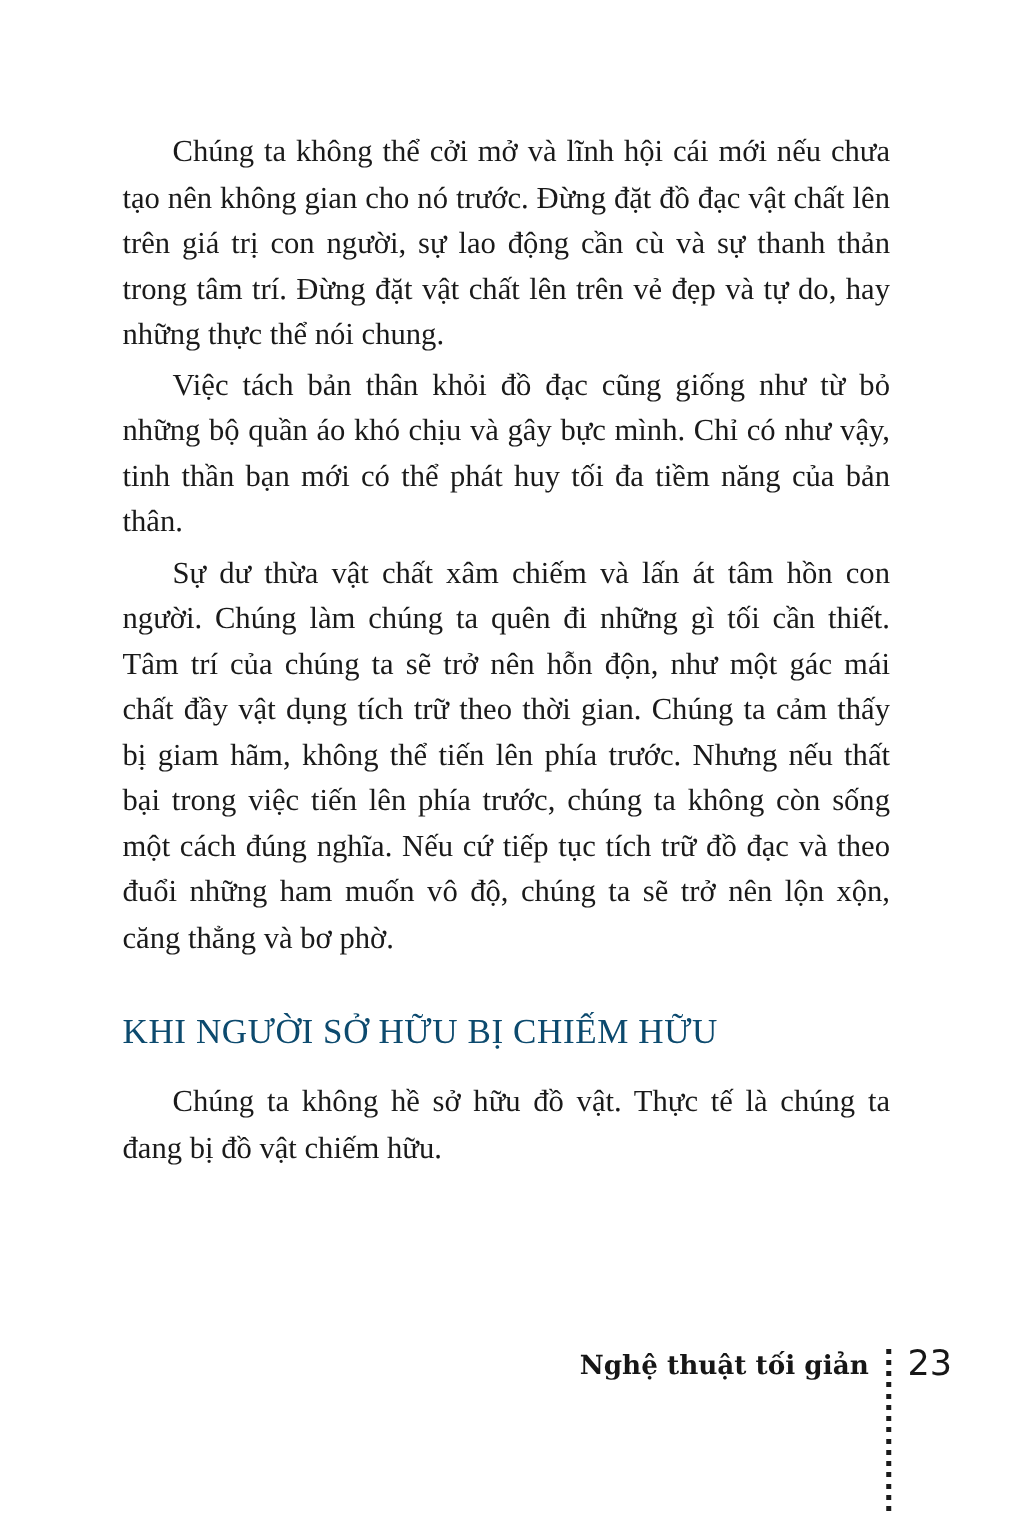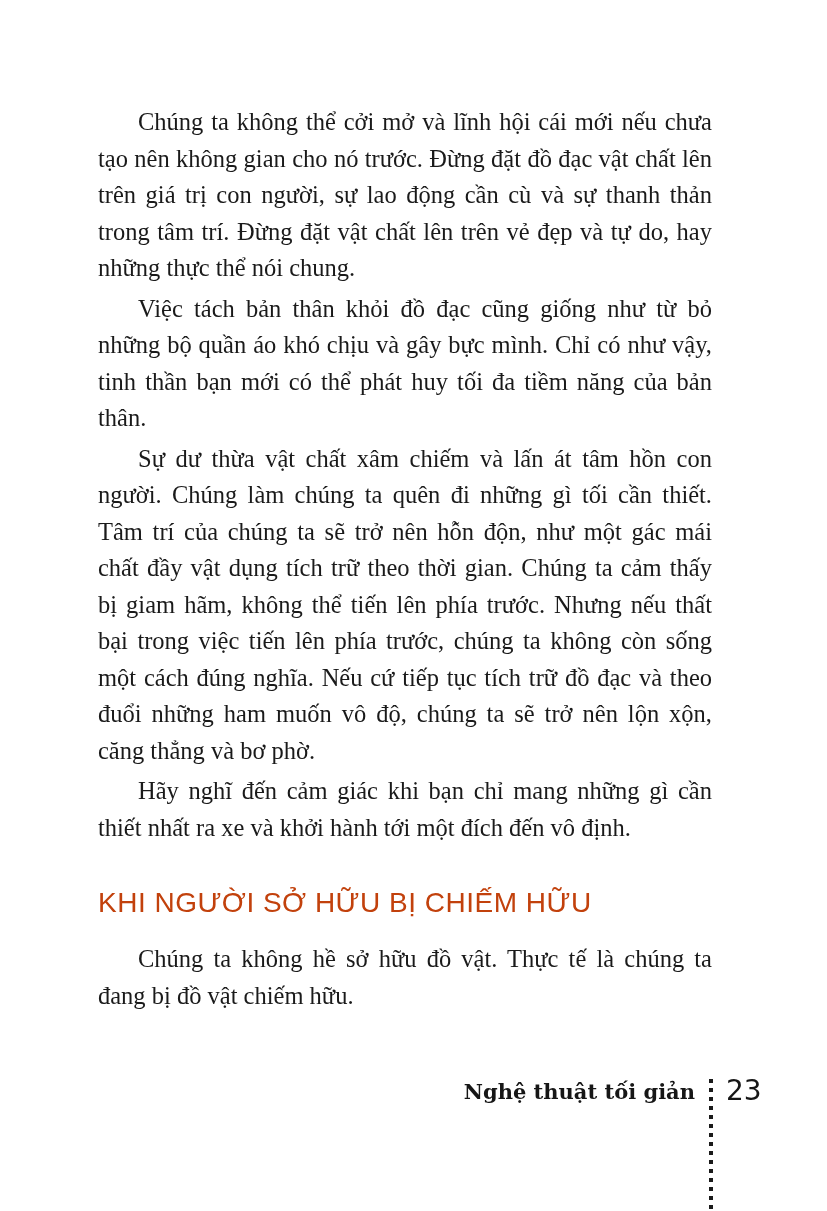--- a/index.html
+++ b/index.html
@@ -28,25 +28,25 @@
   .text-block p {
     font-family: "Liberation Serif", "DejaVu Serif", serif;
     font-size: 24.5px;
     line-height: 36.5px;
     text-align: justify;
     text-indent: 40px;
     margin: 0 0 4px 0;
     color: #1a1a1a;
   }
   .text-block h2 {
-    font-family: Liberation Sans, sans-serif;
+    font-family: Liberation Serif, serif;
     font-size: 28px;
     font-weight: 400;
     letter-spacing: 0.5px;
-    color: #c2410c;
+    color: #0c4a6e;
     margin: 40px 0 21px 0;
     line-height: 34px;
     text-indent: 0;
   }
   .footer-title {
     position: absolute;
     top: 1079px;
     right: 132px;
     font-family: "DejaVu Serif", serif;
     font-weight: 600;
@@ -78,21 +78,20 @@
 </style>
 </head>
 <body>
 
 <div class="page">
 
   <main class="text-block">
     <p>Chúng ta không thể cởi mở và lĩnh hội cái mới nếu chưa tạo nên không gian cho nó trước. Đừng đặt đồ đạc vật chất lên trên giá trị con người, sự lao động cần cù và sự thanh thản trong tâm trí. Đừng đặt vật chất lên trên vẻ đẹp và tự do, hay những thực thể nói chung.</p>
     <p>Việc tách bản thân khỏi đồ đạc cũng giống như từ bỏ những bộ quần áo khó chịu và gây bực mình. Chỉ có như vậy, tinh thần bạn mới có thể phát huy tối đa tiềm năng của bản thân.</p>
     <p>Sự dư thừa vật chất xâm chiếm và lấn át tâm hồn con người. Chúng làm chúng ta quên đi những gì tối cần thiết. Tâm trí của chúng ta sẽ trở nên hỗn độn, như một gác mái chất đầy vật dụng tích trữ theo thời gian. Chúng ta cảm thấy bị giam hãm, không thể tiến lên phía trước. Nhưng nếu thất bại trong việc tiến lên phía trước, chúng ta không còn sống một cách đúng nghĩa. Nếu cứ tiếp tục tích trữ đồ đạc và theo đuổi những ham muốn vô độ, chúng ta sẽ trở nên lộn xộn, căng thẳng và bơ phờ.</p>
-    <p>Hãy nghĩ đến cảm giác khi bạn chỉ mang những gì cần thiết nhất ra xe và khởi hành tới một đích đến vô định.</p>
 
     <h2>KHI NGƯỜI SỞ HỮU BỊ CHIẾM HỮU</h2>
 
     <p>Chúng ta không hề sở hữu đồ vật. Thực tế là chúng ta đang bị đồ vật chiếm hữu.</p>
   </main>
 
   <span class="footer-title">Nghệ thuật tối giản</span>
   <div class="dotted-rule"></div>
   <span class="page-number">23</span>
 

